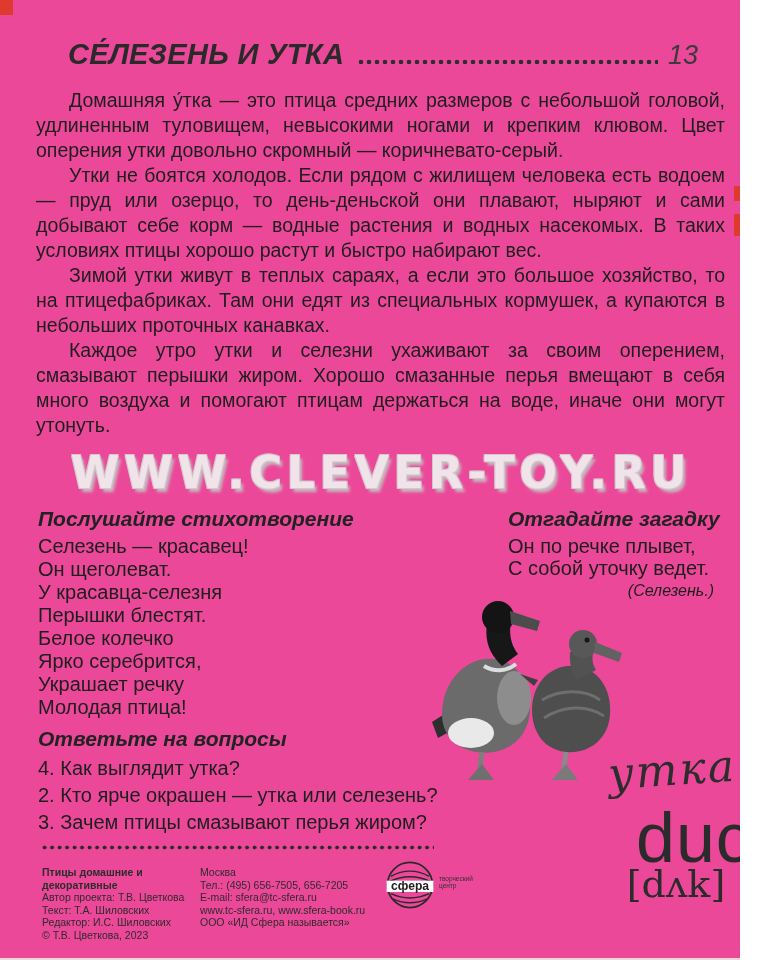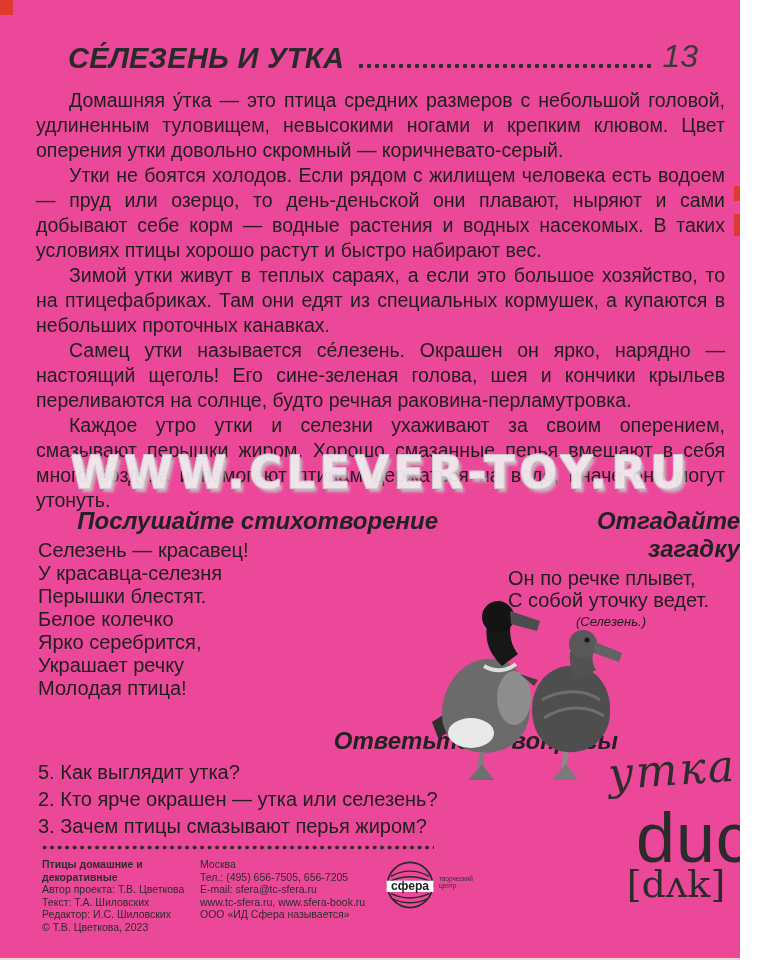--- a/index.html
+++ b/index.html
@@ -11,44 +11,44 @@
   .red-edge-1 {position:absolute; right:0; top:186px; width:6px; height:15px; background:#e03a2e; z-index:9;}
   .red-edge-2 {position:absolute; right:0; top:214px; width:6px; height:22px; background:#e03a2e; z-index:9;}
   .red-bottom {position:absolute; left:0; bottom:0; width:759px; height:2px; background:#eed8d4; z-index:9;}
 
   
   .title-row {position:absolute; left:68px; right:42px; top:38px; display:flex; align-items:flex-end;}
   .title {font-size:29px; font-weight:bold; font-style:italic; letter-spacing:.3px; color:#2a2a2a; white-space:nowrap;}
   .leader {flex:1; height:6px; margin:0 4px 6px 14px;
            background-image:radial-gradient(circle at 3px 3px, #2d2d2d 2px, transparent 2.6px);
            background-size:8px 6px; background-repeat:repeat-x;}
-  .page-num {font-size:32px; font-style:italic; color:#3a3a3a; padding-left:6px;}
+  .page-num {font-size:27px; font-style:italic; color:#3a3a3a; padding-left:6px;}
 
   
   .body-text {position:absolute; left:36px; width:689px; top:88px;
               font-size:19.5px; line-height:25px; text-align:justify;}
   .para {text-indent:33px; margin:0;}
   .it {}
 
   
   .watermark {position:absolute; left:28px; top:447px; width:706px; z-index:5;
               font-family:"DejaVu Sans", sans-serif; font-weight:bold; font-size:44px;
               letter-spacing:5px; text-align:center; white-space:nowrap;
               color:#f1f1f1; opacity:.92;
               text-shadow:-1px -1px 0 #d2d2d2, 1px -1px 0 #d2d2d2, -1px 1px 0 #d2d2d2,
                           1px 1px 0 #d2d2d2, 3px 4px 3px #c2c2c2;}
 
-  .section-heading {font-weight:bold; font-style:italic; font-size:24px; color:#222; margin:0 0 4px 0;text-align:right;}
+  .section-heading {font-weight:bold; font-style:italic; font-size:21px; color:#222; margin:0 0 4px 0;}
 
   .poem {position:absolute; left:38px; top:507px; width:400px;}
   .poem .line {font-size:20px; line-height:23px;}
 
   .riddle {position:absolute; left:508px; top:507px; width:232px;}
   .riddle .line {font-size:20px; line-height:22px;}
-  .riddle-answer {font-style:italic; font-size:13px; text-align:center; padding-right:26px; margin-top:3px;}
+  .riddle-answer {font-style:italic; font-size:16px; text-align:right; padding-right:26px; margin-top:3px;}
 
   .questions {position:absolute; left:38px; top:727px; width:580px;}
   .questions .line {font-size:20px; line-height:27px;}
 
   
   .ducks {position:absolute; left:424px; top:592px; width:206px; height:198px; z-index:2;}
 
   
   .vocab-ru {position:absolute; left:596px; top:744px; width:152px; text-align:center; z-index:3;
              font-family:"DejaVu Serif", serif; font-style:italic; font-size:44px; color:#2d2d2d;
@@ -57,21 +57,21 @@
              font-size:70px; letter-spacing:1px; color:#2b2b2b;}
   .vocab-ipa {position:absolute; left:604px; top:862px; width:144px; text-align:center; z-index:3;
               font-family:"DejaVu Serif", serif; font-size:38px; color:#2b2b2b;}
 
   
   .footer {position:absolute; left:42px; top:845px; width:700px;}
   .footer-dots {width:392px; height:5px; margin-bottom:8px;
                 background-image:radial-gradient(circle at 2.5px 2.5px, #2a2a2a 1.7px, transparent 2.2px);
                 background-size:7.5px 5px; background-repeat:repeat-x;}
   .footer-cols {display:flex; align-items:flex-start;}
-  .footer-col {font-size:10.5px; line-height:12.5px; color:#2c2c2c;}
+  .footer-col {font-size:10.5px; line-height:12.5px; color:#2c2c2c;margin-top:8px;}
   .footer-col1 {width:158px;}
   .footer-col1 .f-line:first-child {font-weight:bold;}
   .footer-col2 {width:184px;}
   .logo-wrap {display:flex; align-items:flex-start; margin-top:1px;}
   .logo-tagline {font-size:6.5px; line-height:7px; width:42px; margin:16px 0 0 3px; color:#333;}
 </style>
 </head>
 <body>
 
 <div id="page">
@@ -84,30 +84,30 @@
   <div class="title-row">
     <span class="title">СЕ́ЛЕЗЕНЬ И УТКА</span>
     <span class="leader"></span>
     <span class="page-num">13</span>
   </div>
 
   <div class="body-text">
       <div class="para"><span>Домашняя </span><span class="it">у́тка</span><span> — это птица средних размеров с небольшой головой, удлиненным туловищем, невысокими ногами и крепким клювом. Цвет оперения утки довольно скромный — коричневато-серый.</span></div>
       <div class="para"><span>Утки не боятся холодов. Если рядом с жилищем человека есть водоем — пруд или озерцо, то день-деньской они плавают, ныряют и сами добывают себе корм — водные растения и водных насекомых. В таких условиях птицы хорошо растут и быстро набирают вес.</span></div>
       <div class="para"><span>Зимой утки живут в теплых сараях, а если это большое хозяйство, то на птицефабриках. Там они едят из специальных кормушек, а купаются в небольших проточных канавках.</span></div>
-      <div class="para"><span>Самец утки называется </span><span class="it">се́лезень.</span><span> Окрашен он ярко, нарядно — настоящий щеголь! Его сине-зеленая голова, шея и кончики крыльев переливаются на солнце, будто речная раковина-перламутровка.</span></div>
       <div class="para"><span>Каждое утро утки и селезни ухаживают за своим оперением, смазывают перышки жиром. Хорошо смазанные перья вмещают в себя много воздуха и помогают птицам держаться на воде, иначе они могут утонуть.</span></div>
     </div>
 
   <div class="watermark">WWW.CLEVER-TOY.RU</div>
 
   <div class="poem">
     <div class="section-heading">Послушайте стихотворение</div>
     <div>
         <div class="line">Селезень — красавец!</div>
+        <div class="line">Он щеголеват.</div>
         <div class="line">У красавца-селезня</div>
         <div class="line">Перышки блестят.</div>
         <div class="line">Белое колечко</div>
         <div class="line">Ярко серебрится,</div>
         <div class="line">Украшает речку</div>
         <div class="line">Молодая птица!</div>
       </div>
   </div>
 
   <div class="riddle">
@@ -139,21 +139,21 @@
     <circle cx="159" cy="52" r="14" fill="#585858"></circle>
     <path d="M171,50 L198,61 L195,70 L170,61 Z" fill="#626262"></path>
     <circle cx="163" cy="48" r="2.5" fill="#161616"></circle>
     <path d="M142,160 L139,182" stroke="#8a8a8a" stroke-width="5" fill="none"></path>
     <path d="M128,188 L154,188 L142,172 Z" fill="#7a7a7a"></path>
   </svg>
 
   <div class="questions">
     <div class="section-heading">Ответьте на вопросы</div>
     <div>
-        <div class="line">5. Как выглядит утка?</div>
+        <div class="line">4. Как выглядит утка?</div>
         <div class="line">2. Кто ярче окрашен — утка или селезень?</div>
         <div class="line">3. Зачем птицы смазывают перья жиром?</div>
       </div>
   </div>
 
   <div class="vocab-ru">утка</div>
   <div class="vocab-en">duck</div>
   <div class="vocab-ipa">[dʌk]</div>
 
   <div class="footer">

